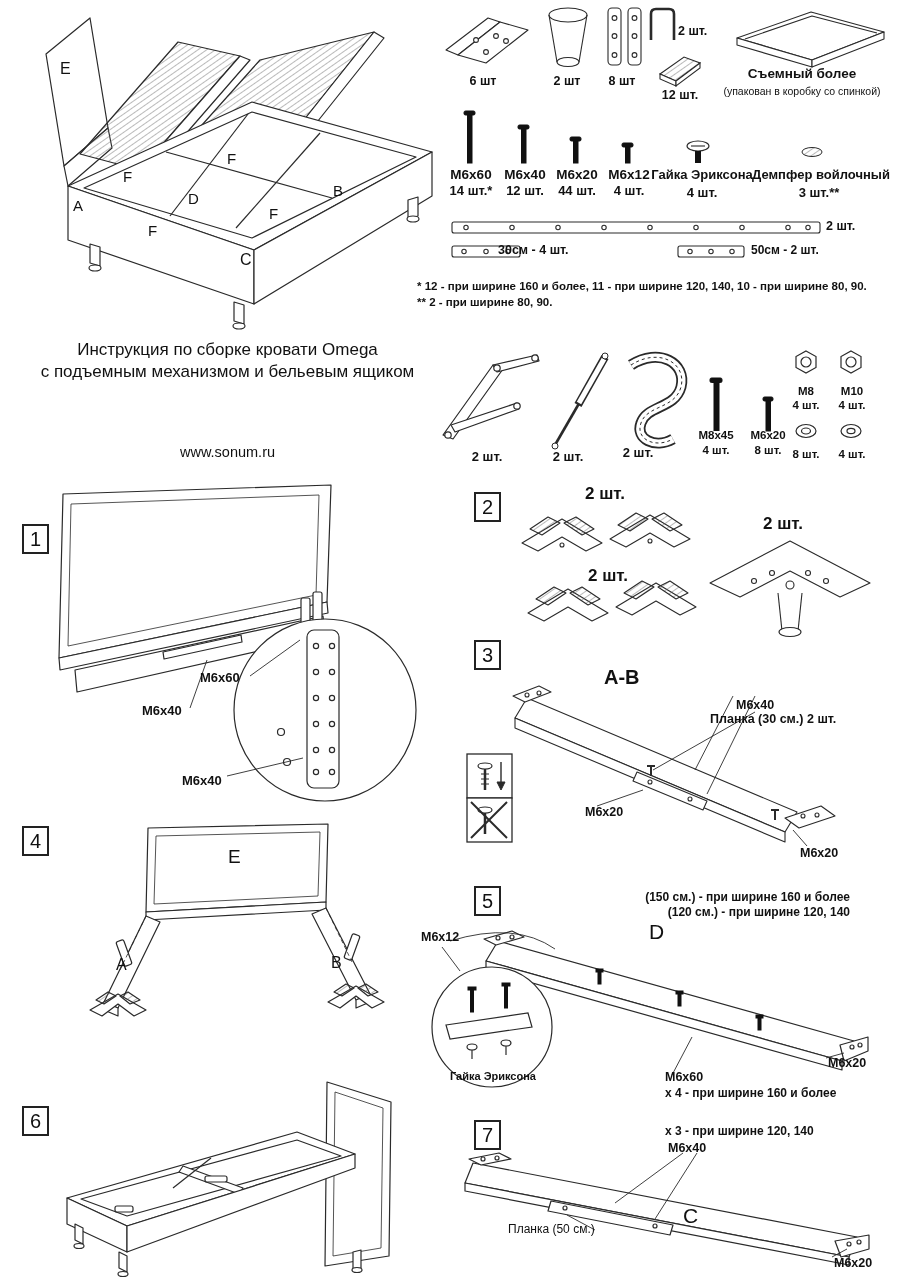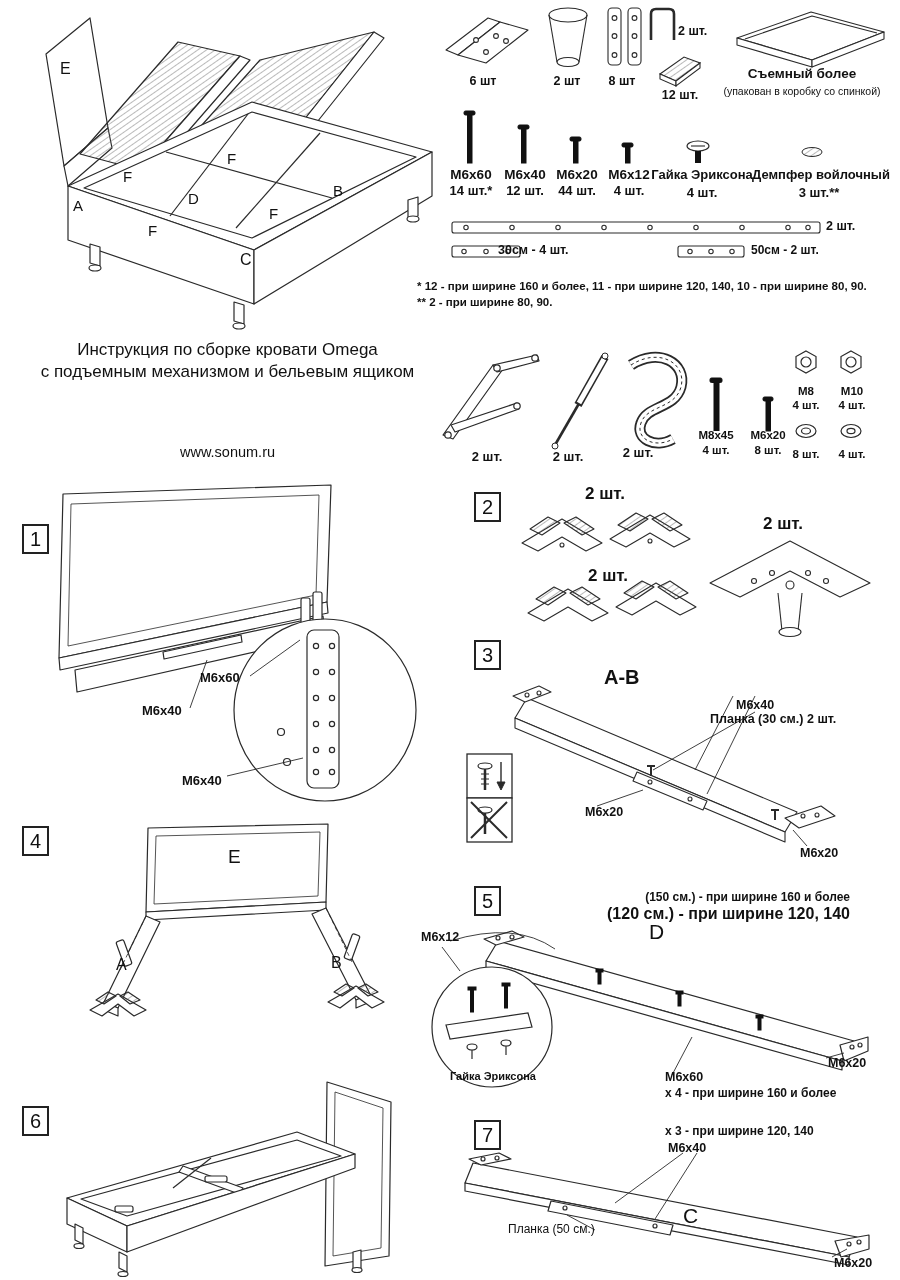--- a/index.html
+++ b/index.html
@@ -428,21 +428,21 @@
         <rect x="84.5" y="61" width="3" height="22"></rect>
     </g>
     <g stroke="#2a2a2a" stroke-width="0.9" fill="none">
       <path d="M30,16 Q95,-4 135,24"></path>
       <line x1="22" y1="22" x2="40" y2="46"></line>
       <line x1="406" y1="133" x2="424" y2="128"></line>
       <line x1="252" y1="150" x2="272" y2="112"></line>
     </g>
   </svg>
   <div class="lbl b r" style="left:600px;top:890px;width:250px;font-size:12px">(150 см.) - при ширине 160 и более</div>
-  <div class="lbl b r" style="left:600px;top:905px;width:250px;font-size:16px">(120 см.) - при ширине 120, 140</div>
+  <div class="lbl b r" style="left:600px;top:905px;width:250px;font-size:12px">(120 см.) - при ширине 120, 140</div>
   <div class="lbl" style="left:649px;top:920px;font-size:21px">D</div>
   <div class="lbl b" style="left:421px;top:930px;font-size:12.5px">М6х12</div>
   <div class="lbl b c" style="left:438px;top:1070px;width:110px;font-size:11px">Гайка Эриксона</div>
   <div class="lbl b" style="left:828px;top:1056px;font-size:12.5px">М6х20</div>
   <div class="lbl b" style="left:665px;top:1070px;font-size:12.5px">М6х60</div>
   <div class="lbl b" style="left:665px;top:1086px;font-size:12px">х 4 - при ширине 160 и более</div>
   <div class="lbl b" style="left:665px;top:1124px;font-size:12px">х 3 - при ширине 120, 140</div>
 
   <svg class="art" style="left:55px;top:1060px" width="345" height="220" viewBox="0 0 345 220">
     <g fill="#fff" stroke="#2a2a2a" stroke-width="1.2" stroke-linejoin="round">

